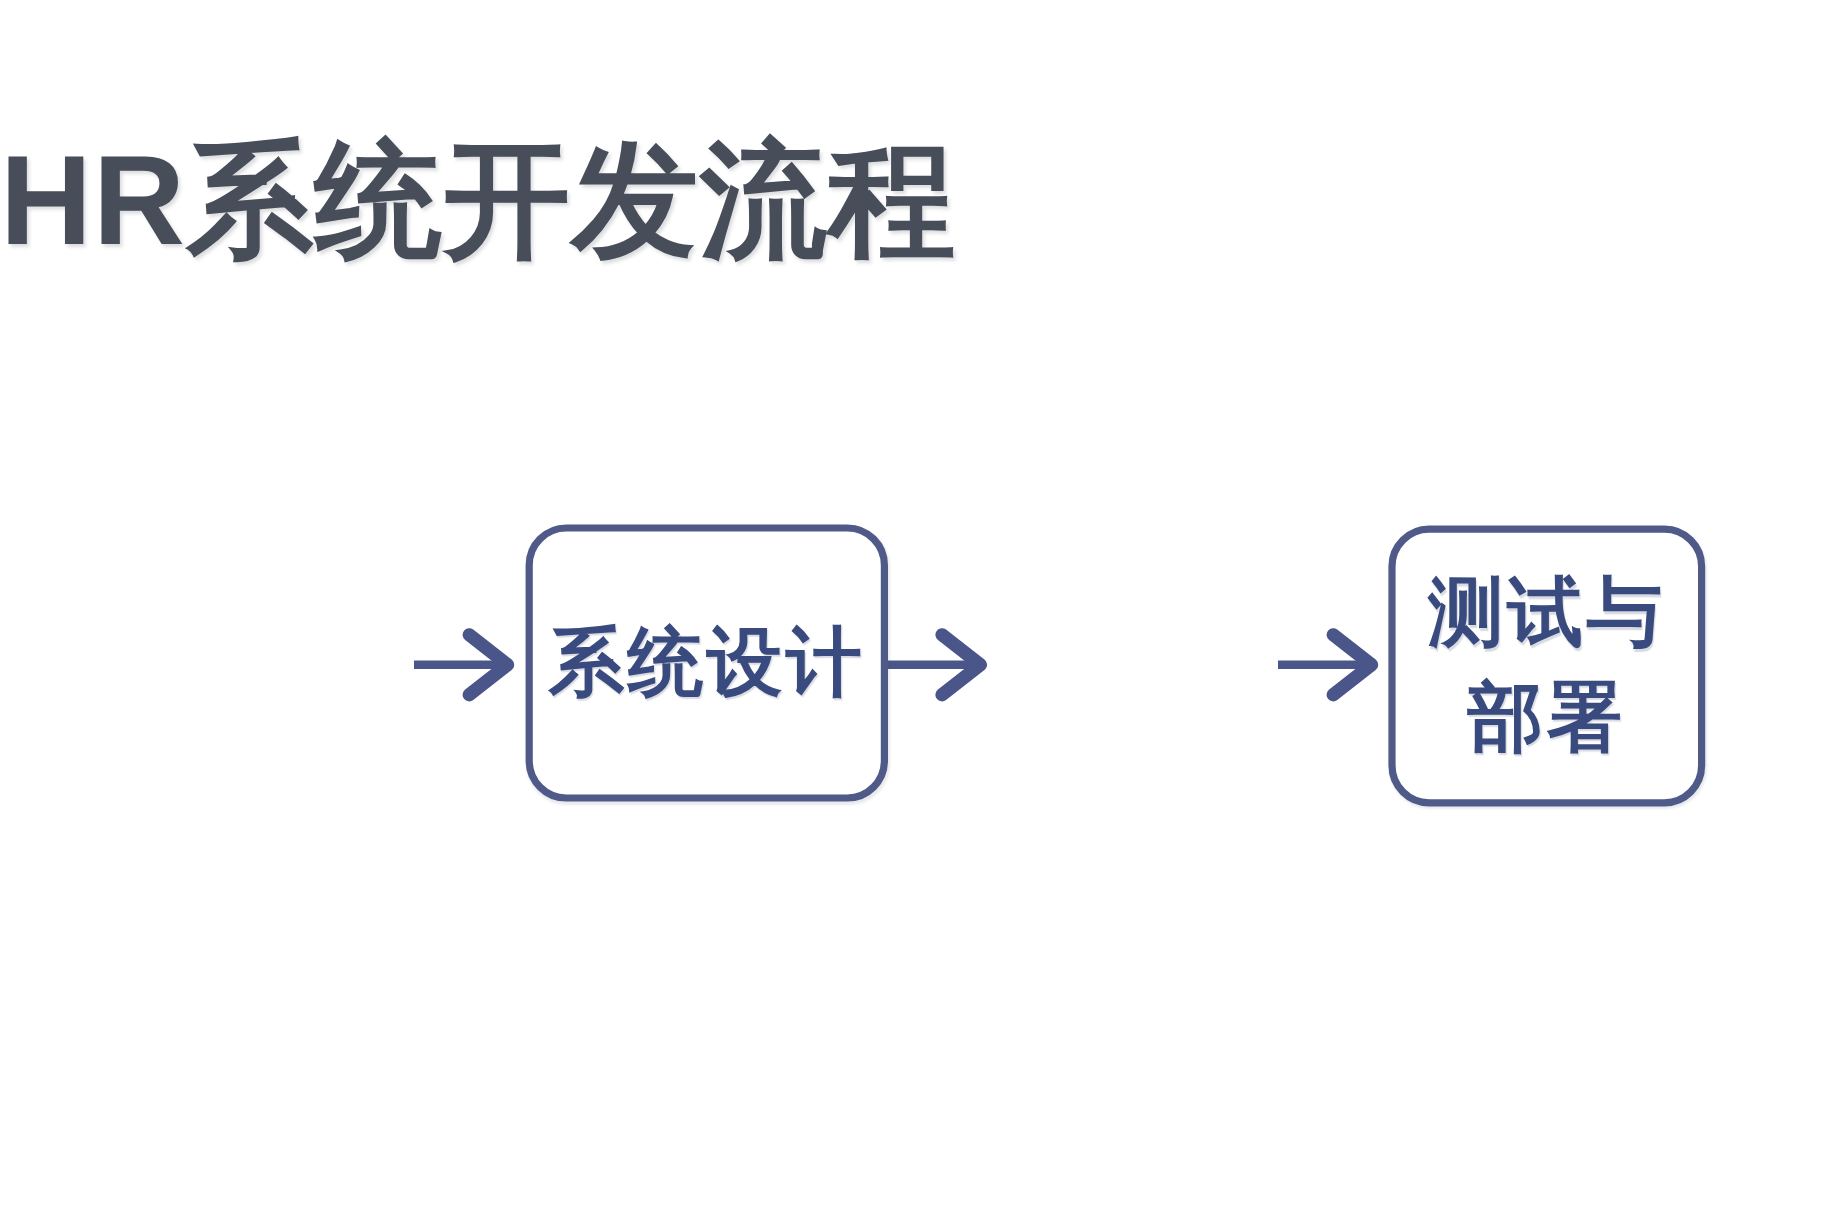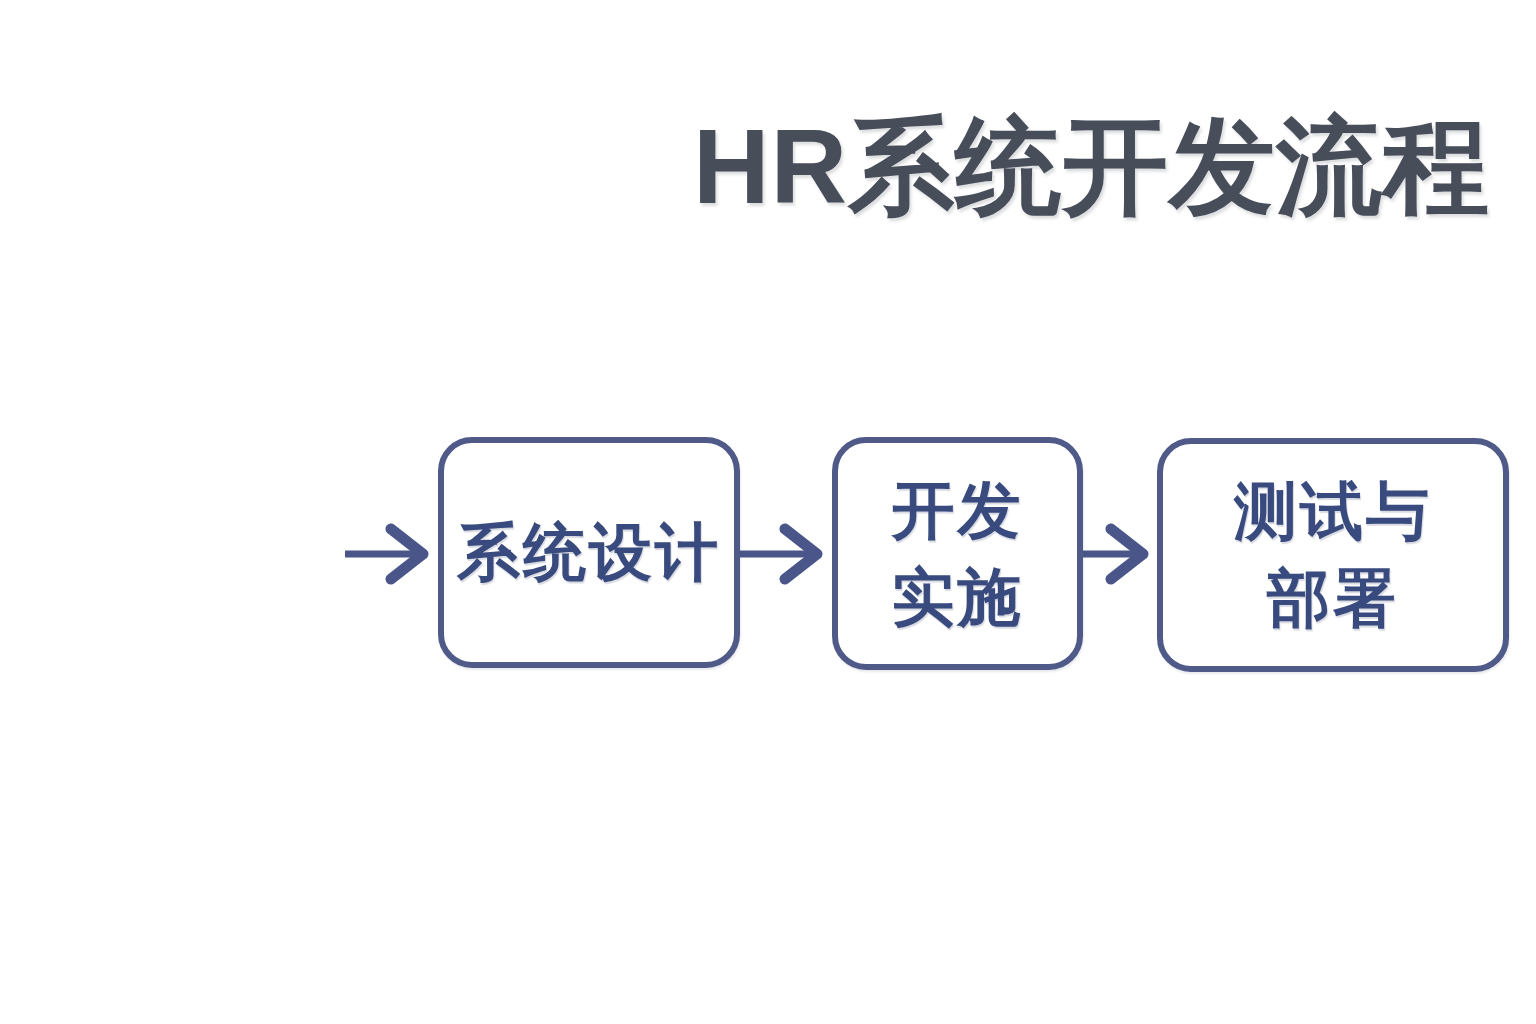--- a/index.html
+++ b/index.html
@@ -14,21 +14,21 @@
     height: 1024px;
     background: #ffffff;
     overflow: hidden;
   }
   .diagram-title {
     position: absolute;
     left: 0;
     top: 96px;
     width: 1490px;
     margin: 0;
-    text-align: right;
+    text-align: left;
     font-size: 106px;
     font-weight: 700;
     letter-spacing: 1px;
     color: #474d59;
     text-shadow: 2px 3px 3px rgba(60,65,75,0.18);
     white-space: nowrap;
   }
   .step-box {
     position: absolute;
     top: 436px;
@@ -49,21 +49,21 @@
     color: #394a7e;
     text-align: center;
     line-height: 1.38;
     white-space: pre-line;
     letter-spacing: 3px;
     text-shadow: 1px 2px 1px rgba(40,50,90,0.18);
   }
   .box-1 { left: 23px;   width: 325px; }
   .box-2 { left: 438px;  width: 302px; height: 231px; top: 437px; }
   .box-3 { left: 832px;  width: 251px; top: 437px; }
-  .box-4 { left: 1157px; width: 352px; height: 234px; top: 438px; }
+  .box-4 { left: 1157px; width: 264px; height: 234px; top: 438px; }
   .flow-arrow {
     position: absolute;
     top: 523px;
     width: 84px;
     height: 62px;
     z-index: 1;
   }
   .arrow-1 { left: 345px; }
   .arrow-2 { left: 739px; }
   .arrow-3 { left: 1065px; }
@@ -88,24 +88,20 @@
     <span class="step-label">系统设计</span>
   </div>
 
   <div class="flow-arrow arrow-2">
     <svg width="84" height="62" viewBox="0 0 84 62" xmlns="http://www.w3.org/2000/svg">
       <line x1="0" y1="31" x2="70" y2="31" stroke="#4a568a" stroke-width="7"></line>
       <polyline points="46,6 78,31 46,56" fill="none" stroke="#4a568a" stroke-width="11" stroke-linecap="round" stroke-linejoin="round"></polyline>
     </svg>
   </div>
 
-  <div class="step-box box-3">
-    <span class="step-label">开发
-实施</span>
-  </div>
 
   <div class="flow-arrow arrow-3">
     <svg width="84" height="62" viewBox="0 0 84 62" xmlns="http://www.w3.org/2000/svg">
       <line x1="0" y1="31" x2="70" y2="31" stroke="#4a568a" stroke-width="7"></line>
       <polyline points="46,6 78,31 46,56" fill="none" stroke="#4a568a" stroke-width="11" stroke-linecap="round" stroke-linejoin="round"></polyline>
     </svg>
   </div>
 
   <div class="step-box box-4">
     <span class="step-label">测试与

